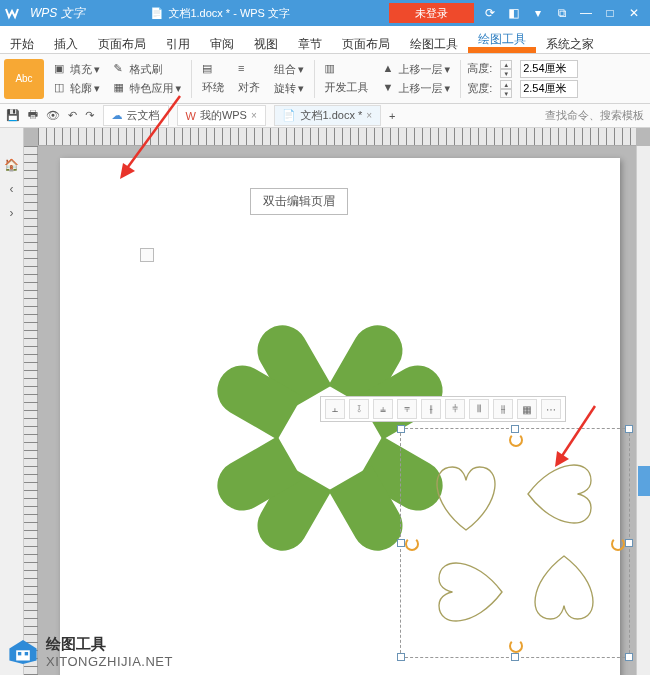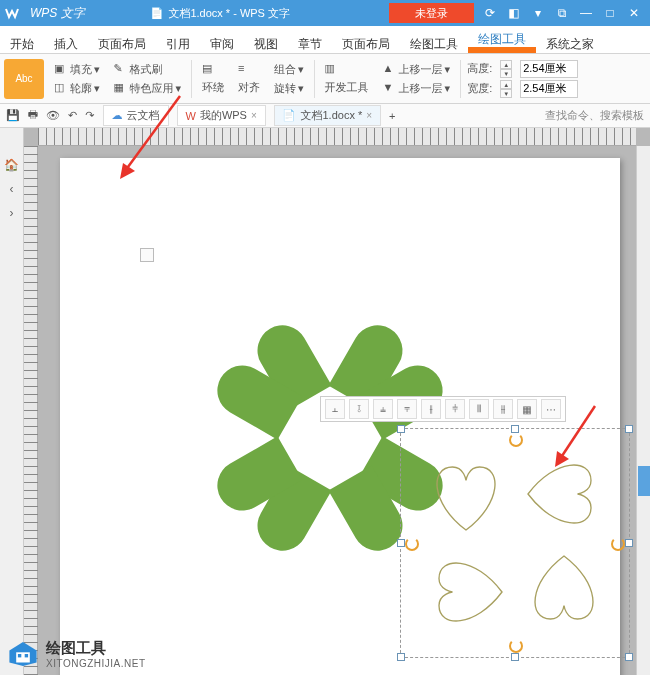--- a/index.html
+++ b/index.html
@@ -81,21 +81,21 @@
   .rot.r1 { top: 4px; left: 108px; } .rot.r2 { top: 108px; right: 4px; }
   .rot.r3 { bottom: 4px; left: 108px; } .rot.r4 { top: 108px; left: 4px; }
   
   .arrow-red { position: absolute; pointer-events: none; }
   .arrow1 { left: 115px; top: -37px; width: 70px; height: 90px; }
   .arrow2 { left: 550px; top: 273px; width: 50px; height: 70px; }
   
   .watermark { position: absolute; left: 6px; bottom: 6px; display: flex; align-items: center; gap: 6px; color: #333; }
   .watermark .wm-icon { width: 34px; height: 28px; }
   .watermark .wm-text { font-size: 15px; font-weight: bold; }
-  .watermark .wm-sub { font-size: 10px; color: #666; letter-spacing: 0.5px; }
+  .watermark .wm-sub { font-size: 13px; color: #666; letter-spacing: 0.5px; }
 </style>
 </head>
 <body>
 
 <div class="titlebar">
   <span class="logo">
     <svg width="16" height="16" viewBox="0 0 16 16">
         <path d="M2 4 L5 12 L8 6 L11 12 L14 4" stroke="#fff" stroke-width="2" fill="none"></path>
       </svg>
   </span>
@@ -221,20 +221,21 @@
     <span>‹</span>
     <span>›</span>
   </div>
   <div class="ruler-h"></div>
   <div class="ruler-v"></div>
   <div class="sidebar-r">
     <div class="thumb"></div>
   </div>
 
   <div class="page">
+    <div class="header-hint">双击编辑页眉</div>
     <div class="smallbox"></div>
 
     <div class="clover-green">
       <div class="leaf top"></div>
       <div class="leaf right"></div>
       <div class="leaf bottom"></div>
       <div class="leaf left"></div>
     </div>
 
     <div class="float-toolbar">

